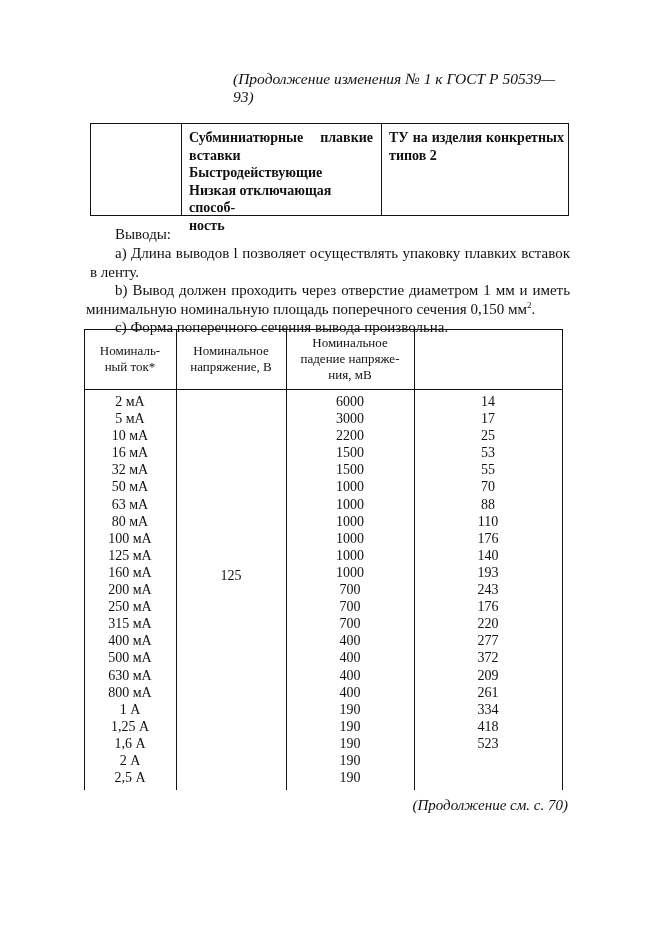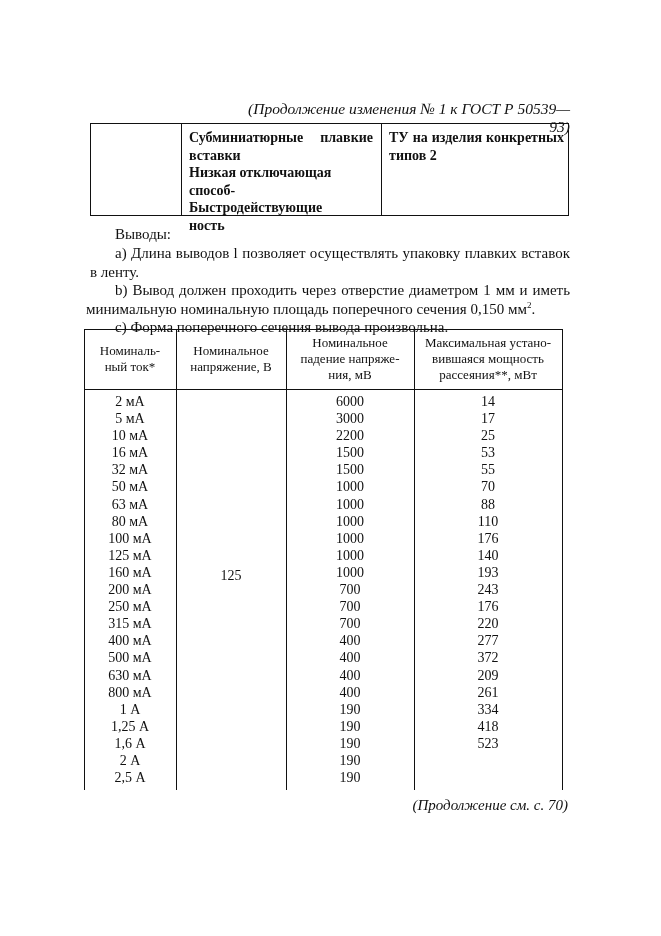--- a/index.html
+++ b/index.html
@@ -1,19 +1,19 @@
 <!DOCTYPE html>
 <html><head>
 <meta charset="utf-8">
 <style>
   html, body { margin: 0; padding: 0; background: #ffffff; }
   body { width: 661px; height: 936px; position: relative; overflow: hidden;
          font-family: "Liberation Serif", "DejaVu Serif", serif; color: #111; }
   .abs { position: absolute; }
-  .running-head { left: 233px; top: 100px; width: 337px; text-align: right;
+  .running-head { left: 233px; top: 70px; width: 337px; 
                   font-style: italic; font-size: 15.5px; }
   
   .top-table { left: 90px; top: 123px; width: 479px; height: 93px;
                border: 1.6px solid #111; box-sizing: border-box; }
   .top-col1 { left: 0; top: 0; width: 91px; height: 100%; border-right: 1.6px solid #111; box-sizing: border-box; }
   .top-col2 { left: 91px; top: 0; width: 200px; height: 100%; border-right: 1.6px solid #111;
               box-sizing: border-box; padding: 5px 4px 0 7px; font-weight: bold; font-size: 14px; line-height: 17.5px; }
   .top-col3 { left: 291px; top: 0; width: 186px; height: 100%; padding: 5px 0 0 7px; box-sizing: border-box;
               font-weight: bold; font-size: 14px; line-height: 17.5px; }
   .justify-line { display: block; text-align: justify; text-align-last: justify; padding-right: 4px; }
@@ -45,22 +45,22 @@
 </head>
 <body>
 
 <div class="abs running-head">(Продолжение изменения № 1 к ГОСТ  Р 50539—93)</div>
 
 <div class="abs top-table">
   <div class="abs top-col1"></div>
   <div class="abs top-col2" id="tc2">
       <span class="justify-line">Субминиатюрные плавкие</span>
       <span class="plain-line">вставки</span>
+      <span class="plain-line">Быстродействующие</span>
       <span class="plain-line">Низкая отключающая способ-</span>
-      <span class="plain-line">Быстродействующие</span>
       <span class="plain-line">ность</span>
     </div>
   <div class="abs top-col3" id="tc3">
       <span class="justify-line">ТУ на изделия конкретных</span>
       <span class="plain-line">типов 2</span>
     </div>
 </div>
 
 <div class="abs para p-title">Выводы:</div>
 <div class="abs para p-a1">а) Длина выводов l позволяет осуществлять упаковку плавких вставок</div>
@@ -88,27 +88,20 @@
       <div>
         <div>Номинальное</div>
         <div>напряжение, В</div>
       </div>
     </div>
   <div class="abs hcell h3">
       <div>
         <div>Номинальное</div>
         <div>падение напряже-</div>
         <div>ния, мВ</div>
-      </div>
-    </div>
-  <div class="abs hcell h4">
-      <div>
-        <div>Максимальная устано-</div>
-        <div>вившаяся мощность</div>
-        <div>рассеяния**, мВт</div>
       </div>
     </div>
 
   <div class="abs col c1" id="col-current">
       <span class="row">2 мА</span>
       <span class="row">5 мА</span>
       <span class="row">10 мА</span>
       <span class="row">16 мА</span>
       <span class="row">32 мА</span>
       <span class="row">50 мА</span>

